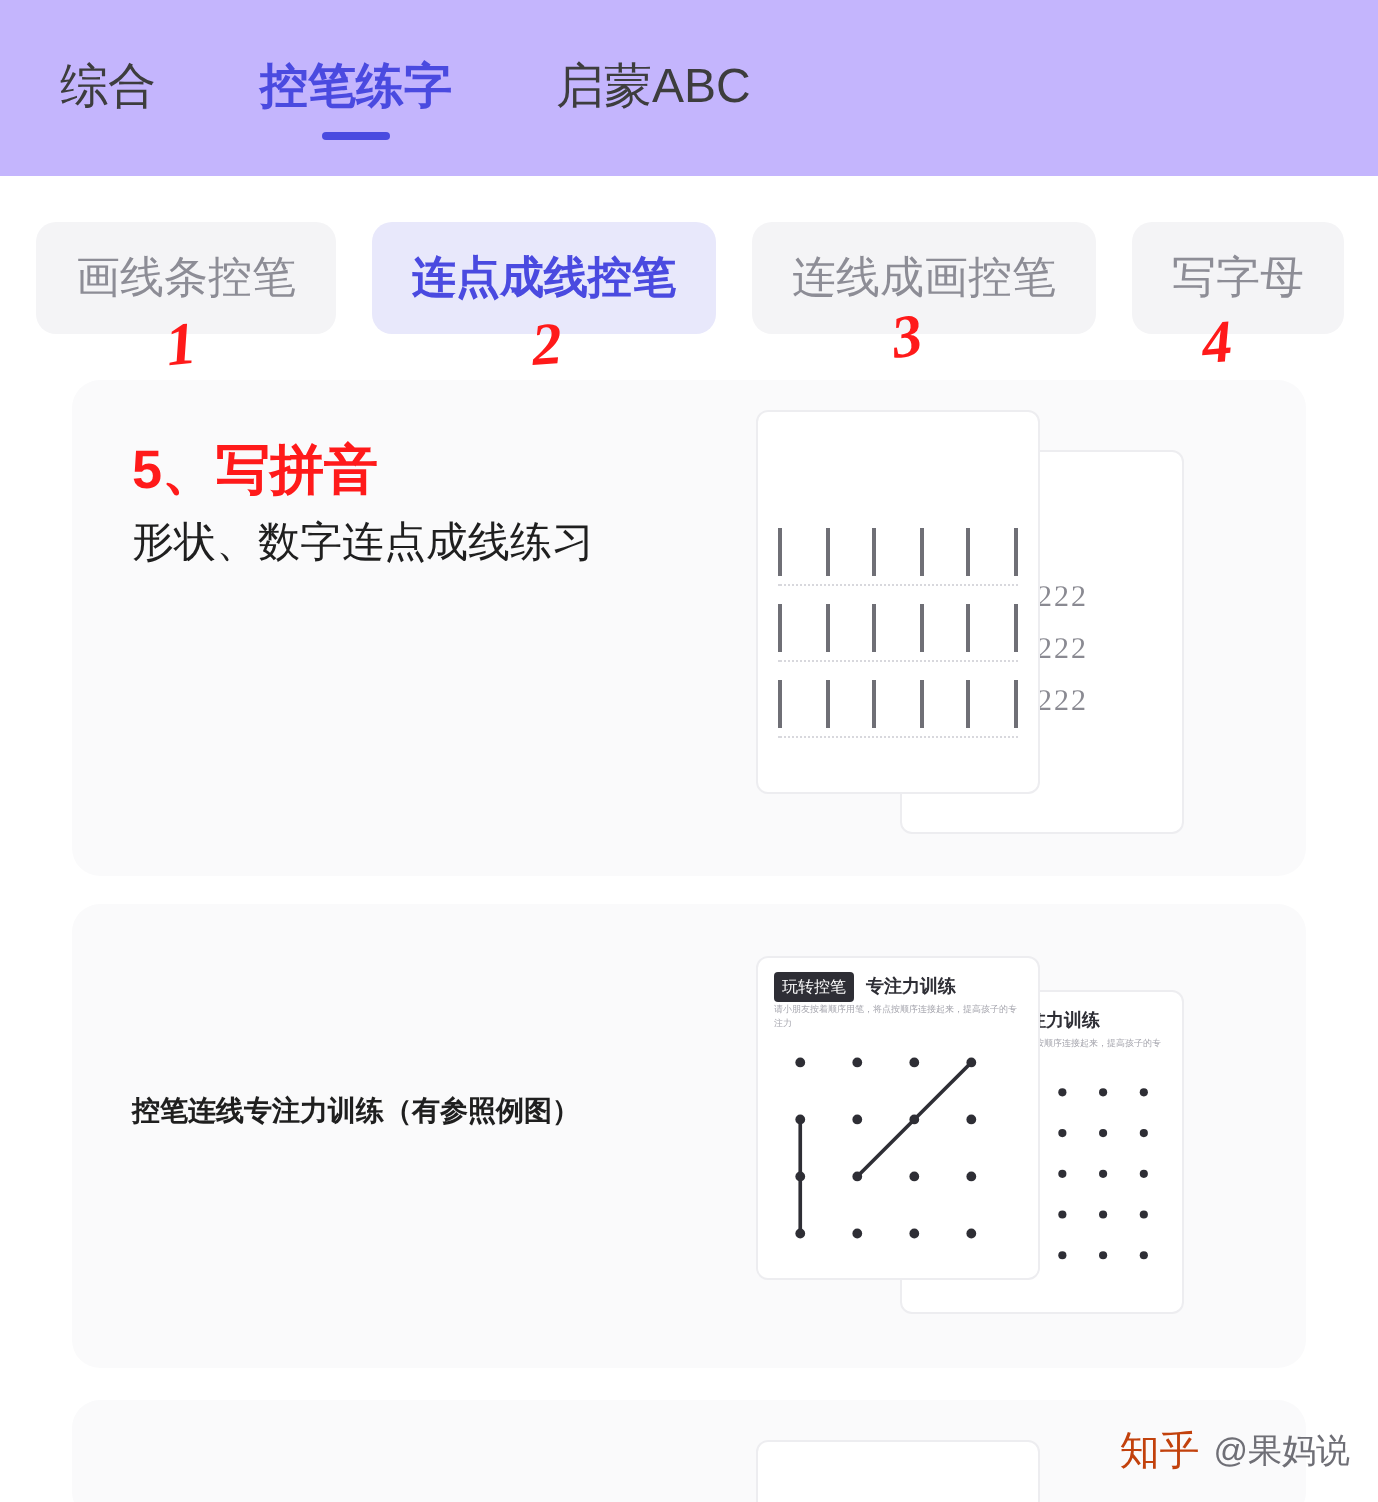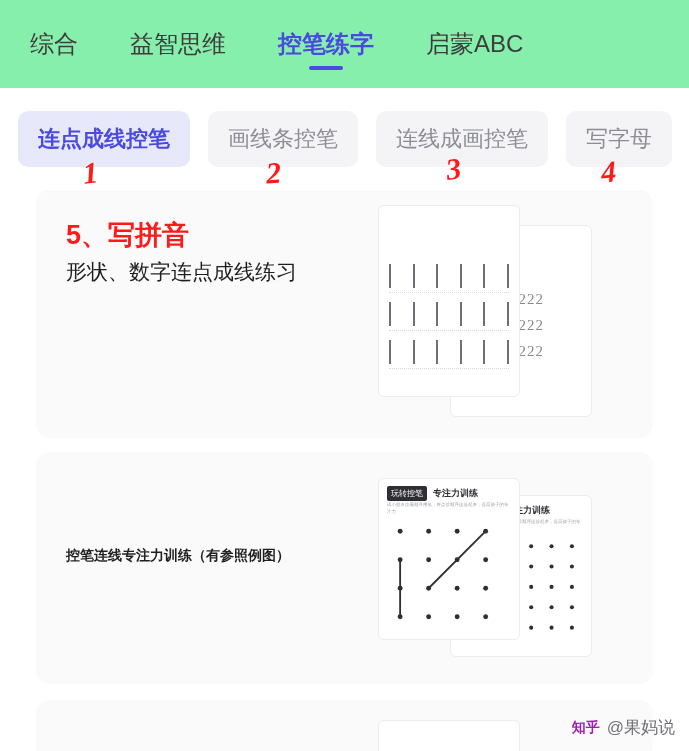--- a/index.html
+++ b/index.html
@@ -18,21 +18,21 @@
 
   
   .top-tabs {
     position: absolute;
     top: 0;
     left: 0;
     width: 689px;
     height: 88px;
     display: flex;
     align-items: flex-start;
-    background: #86efac;
+    background: #c4b5fd;
     overflow: hidden;
   }
   .top-tab {
     flex: 0 0 auto;
     font-size: 24px;
     color: #3d3d3d;
     padding: 0 26px;
     position: relative;
     white-space: nowrap;
     line-height: 88px;
@@ -246,54 +246,51 @@
   
   .watermark {
     position: absolute;
     right: 14px;
     bottom: 12px;
     display: flex;
     align-items: center;
     gap: 7px;
   }
   .wm-logo {
-    color: #a21caf;
-    font-size: 14px;
-    font-weight: bold;
+    color: #c2410c;
+    font-size: 20px;
+    font-weight: normal;
   }
   .wm-text {
     color: #6f6f76;
     font-size: 17px;
   }
 </style>
 </head>
 <body>
 
 <div class="top-tabs">
   <div class="top-tab first">
     <span>综合</span>
   </div>
-  <div class="top-tab">
-    <span>益智思维</span>
-  </div>
   <div class="top-tab active">
     <span>控笔练字</span>
     <span class="underline"></span>
   </div>
   <div class="top-tab">
     <span>启蒙ABC</span>
   </div>
 </div>
 
 <div class="chips-row">
+  <div class="chip">
+    <span>画线条控笔</span>
+  </div>
   <div class="chip active">
     <span>连点成线控笔</span>
-  </div>
-  <div class="chip">
-    <span>画线条控笔</span>
   </div>
   <div class="chip">
     <span>连线成画控笔</span>
   </div>
   <div class="chip">
     <span>写字母</span>
   </div>
 
 </div>
 

